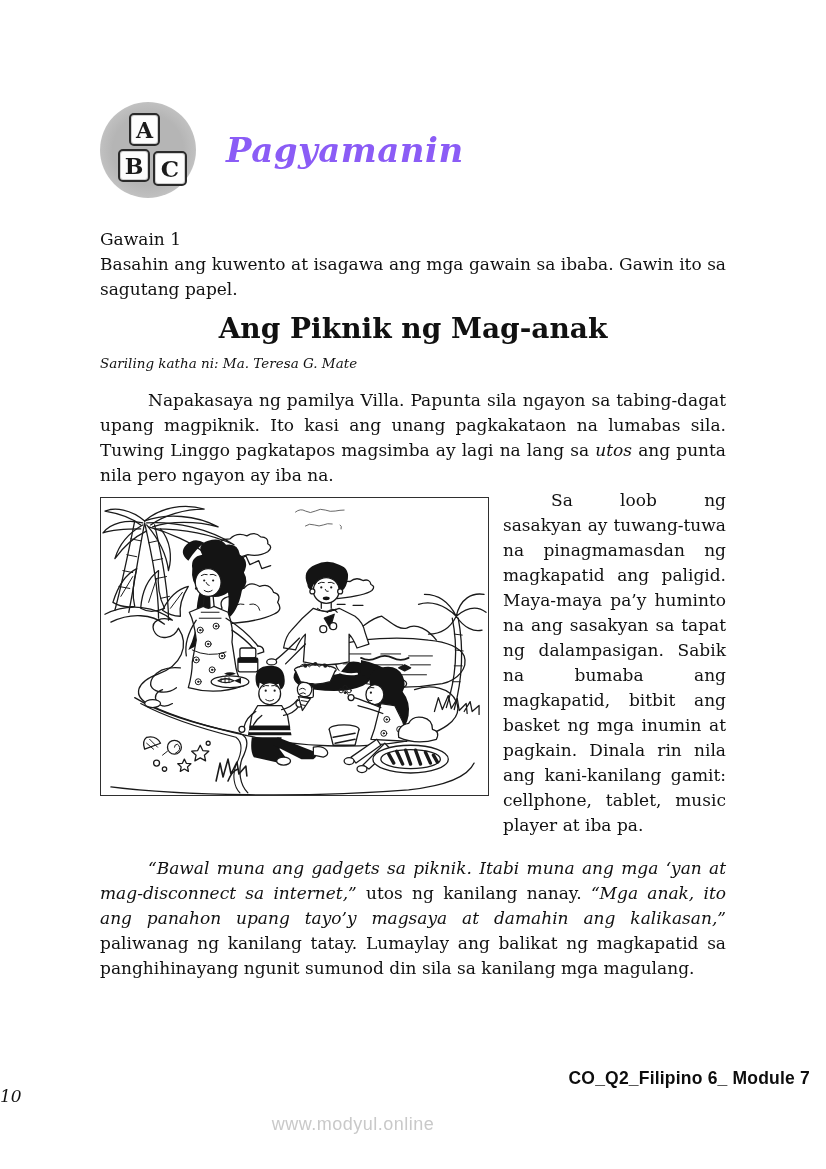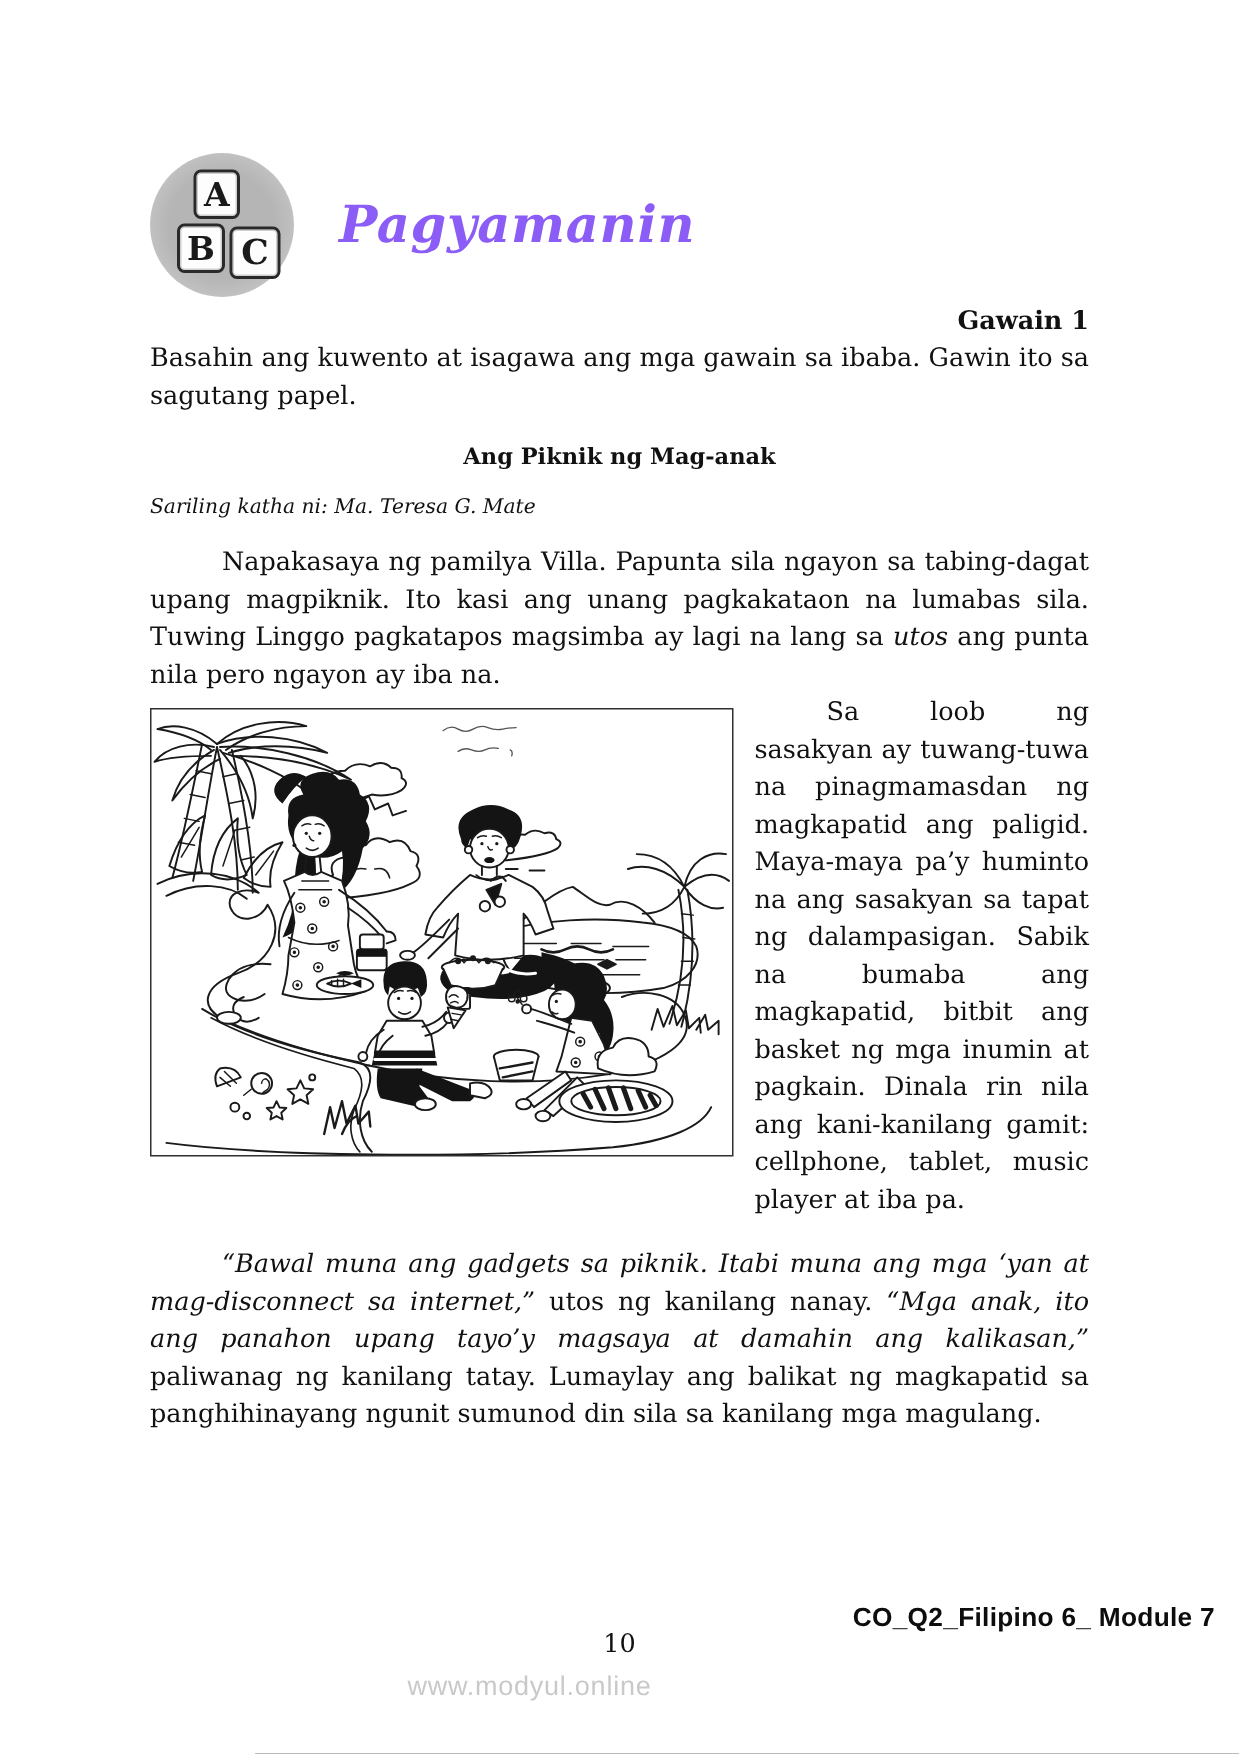--- a/index.html
+++ b/index.html
@@ -33,40 +33,40 @@
   .block-c { left:53px; top:49px;  width:34px; height:35px; font-size:23px; }
   .page-title {
     margin-left:30px;
     font-size:34px; font-weight:bold; font-style:italic;
     letter-spacing:0.5px; color:#8b5cf6;
   }
 
   
   p.body-text { font-size:17px; line-height:25px; text-align:justify; }
   .intro { margin-top:24px; }
-  .gawain-heading { margin-top:4px; font-size:17px; font-weight:bold; line-height:25px;text-align:right; }
-  .story-title { margin-top:13px; text-align:center; font-weight:bold; font-size:15px; line-height:28px; }
+  .gawain-heading { margin-top:29px; font-size:17px; font-weight:normal; line-height:25px; }
+  .story-title { margin-top:13px; text-align:center; font-weight:bold; font-size:28px; line-height:28px; }
   .byline { margin-top:12px; text-align:left; font-style:italic; font-size:13.5px; line-height:16px; }
   .p-first { margin-top:17px; }
   .indent { text-indent:48px; }
 
   figure.illustration {
     float:left;
     width:389px; height:299px;
     border:1.5px solid #2f2f2f;
     margin:9px 14px 38px 0;
     background:#fff;
   }
   figure.illustration svg { display:block; width:100%; height:100%; }
   .wrap-para { line-height:24.6px; }
   .clear { clear:both; }
   .p-last { margin-top:18px; }
 
   
-  .page-number { position:absolute; left:0; width:826px; top:1086px; text-align:center; font-size:17px; }
+  .page-number { position:absolute; left:0; width:826px; top:1086px; font-size:17px;font-style:italic; }
   .watermark {
     position:absolute; left:0; width:706px; top:1114px; text-align:center;
     font-family:"Liberation Sans","DejaVu Sans",sans-serif;
     font-size:18px; color:#c9c9c9; letter-spacing:0.5px;
   }
   .module-code {
     position:absolute; right:16px; top:1068px;
     font-family:"Liberation Sans","DejaVu Sans",sans-serif;
     font-weight:bold; font-size:17.5px; color:#0d0d0d; letter-spacing:0.2px;
   }

